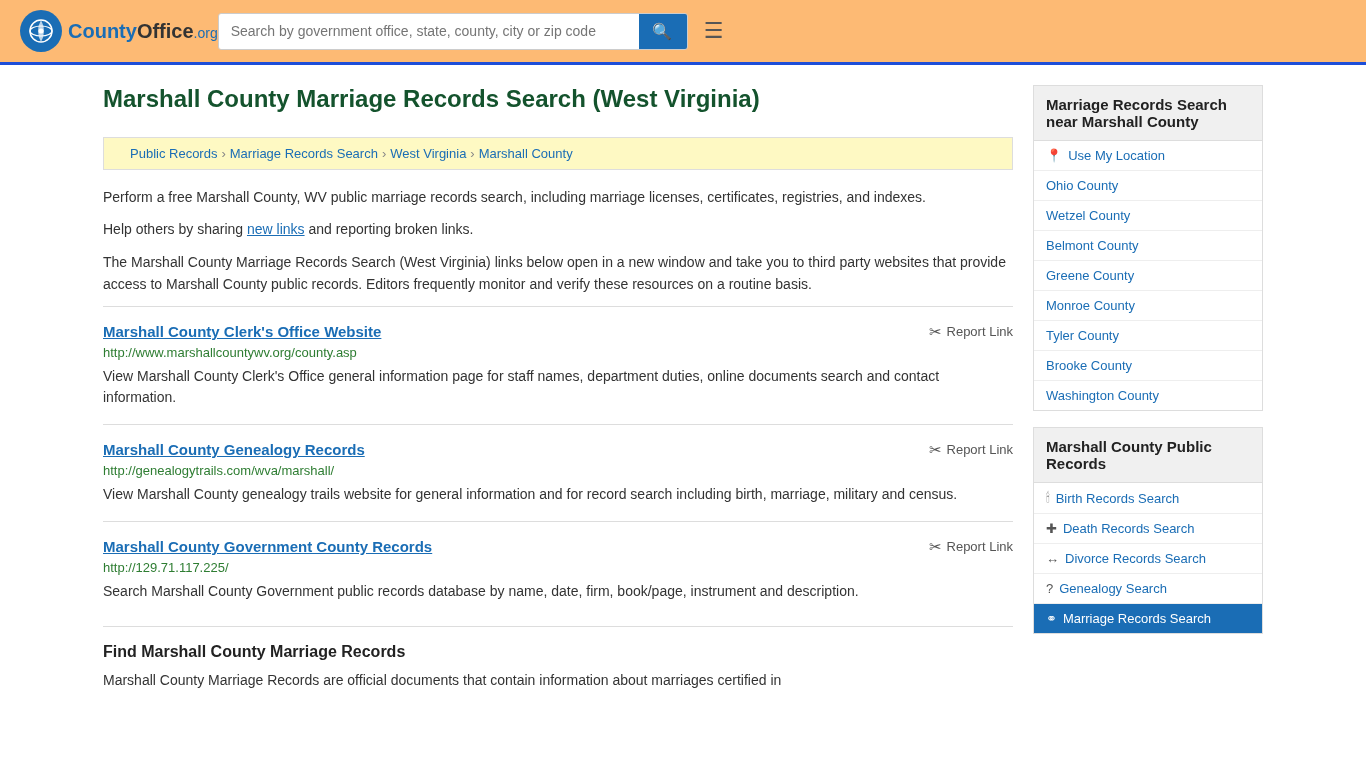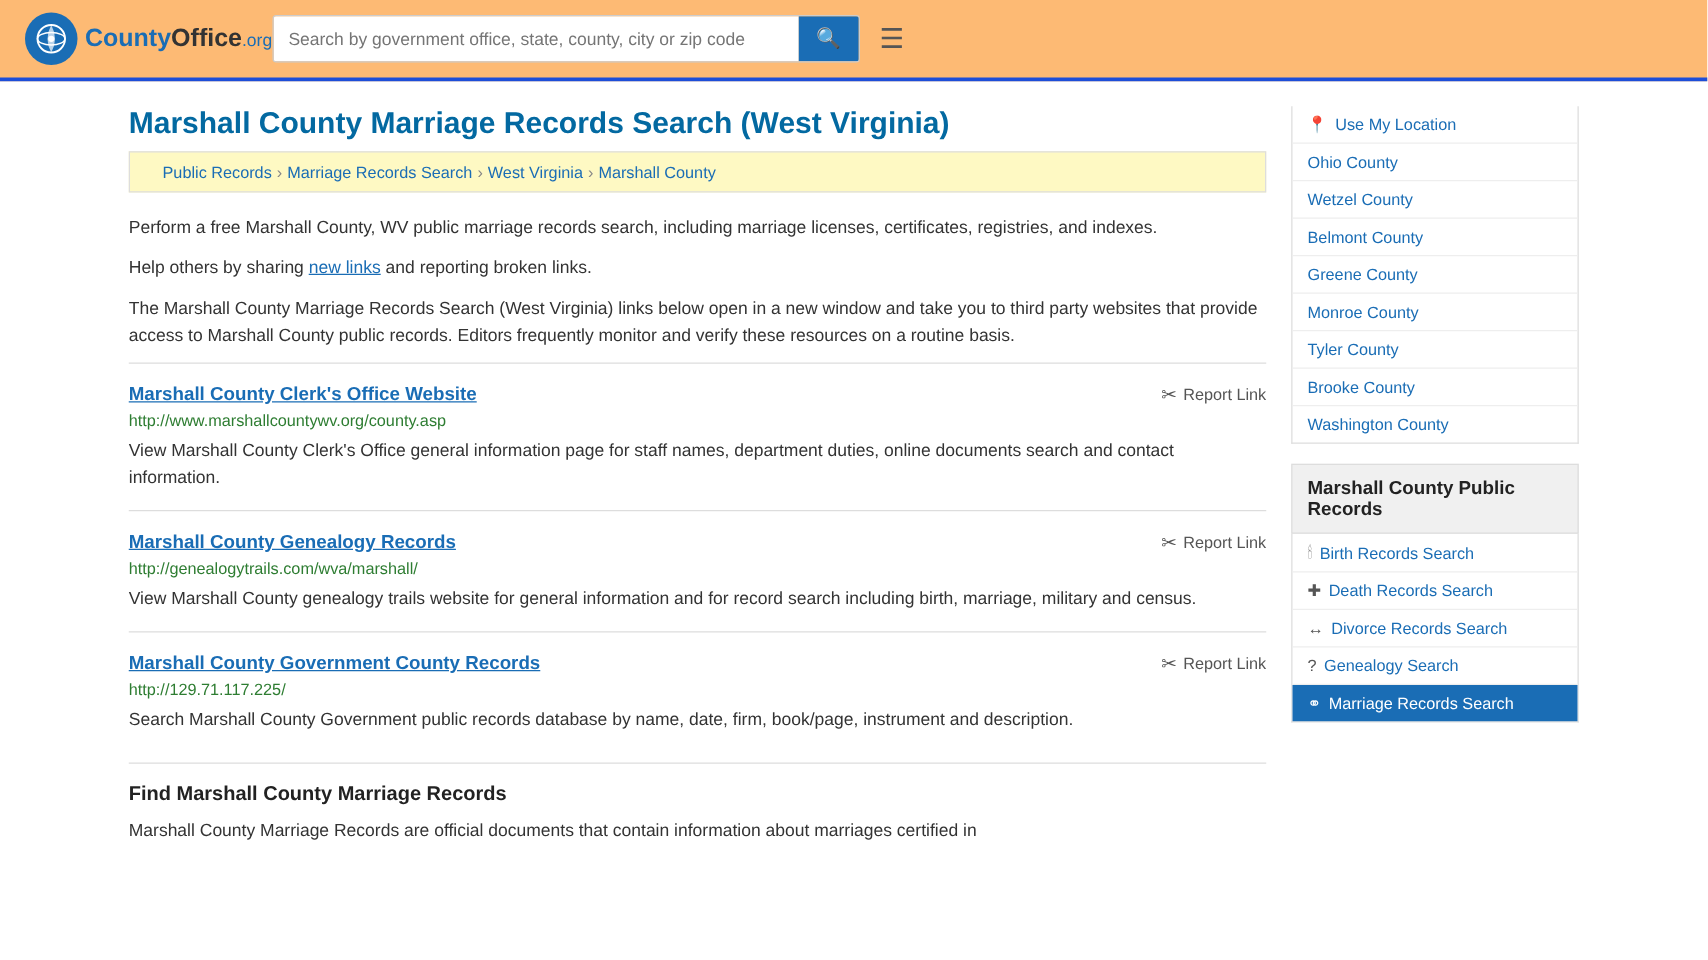--- a/index.html
+++ b/index.html
@@ -90,22 +90,22 @@
     }
     .sidebar {
       width: 230px;
       flex-shrink: 0;
     }
 
     
     .page-title {
       font-size: 24px;
       font-weight: bold;
-      color: #0369a1;
-      margin-bottom: 8px;
+      color: #14532d;
+      margin-bottom: 24px;
     }
 
     
     .breadcrumb {
       background: #fef9c3;
       border: 1px solid #ddd;
       padding: 8px 26px;
       font-size: 13px;
       color: #555;
       margin-bottom: 16px;
@@ -328,20 +328,21 @@
     <div class="find-section">
       <h2 class="find-title">Find Marshall County Marriage Records</h2>
       <p class="find-desc">Marshall County Marriage Records are official documents that contain information about marriages certified in</p>
     </div>
 
   </div>
 
   <aside class="sidebar">
 
     <div class="sidebar-section">
+      <div class="sidebar-header">Marriage Records Search near Marshall County</div>
       <div class="sidebar-list">
 
         <div class="sidebar-item">
           <span class="sidebar-icon sidebar-item-location">📍</span>
           <a href="#">Use My Location</a>
         </div>
         <div class="sidebar-item">
           <a href="#">Ohio County</a>
         </div>
         <div class="sidebar-item">

